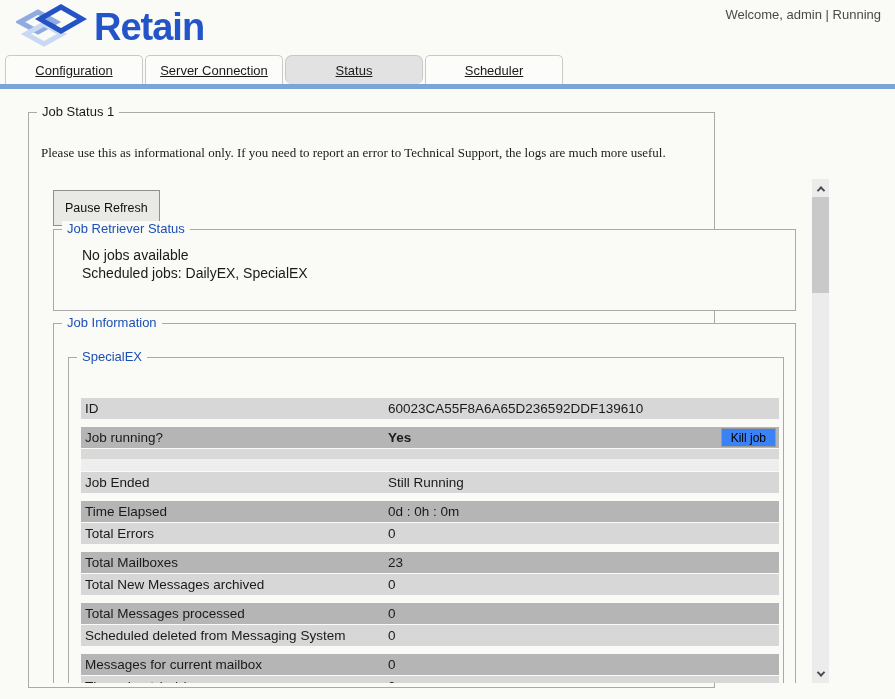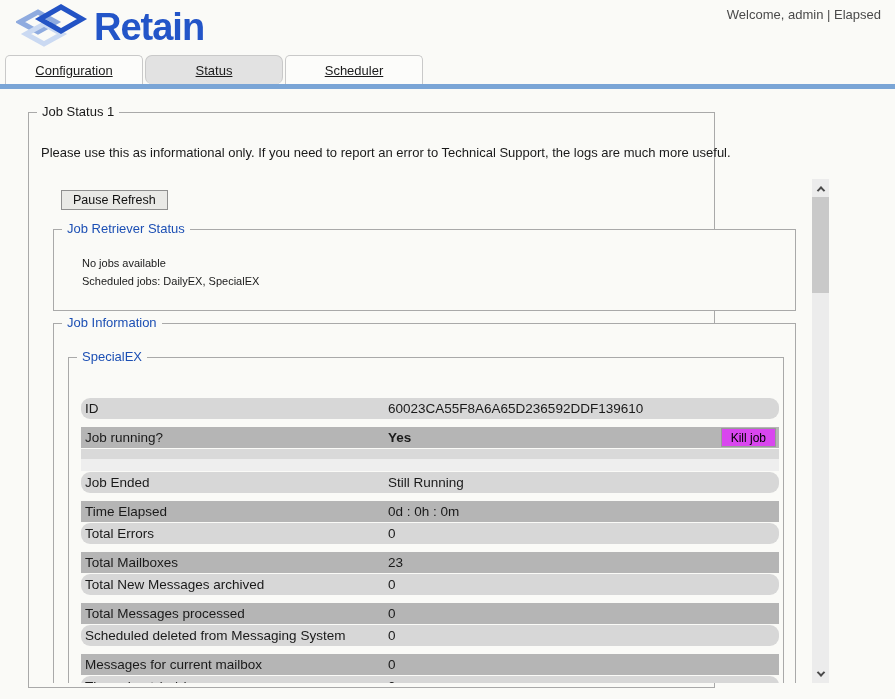--- a/index.html
+++ b/index.html
@@ -22,48 +22,48 @@
   .tab.active { background:#e2e2e2;border-radius:7px; }
   .tab-underline { height:5px; background:#7aa5d6; }
 
   
   .fs { position:absolute; border:1px solid #a9a9a9; background:#fafaf7; }
   .fs-legend { position:absolute; top:-9px; left:8px; background:#fafaf7; padding:0 5px;
                font-size:13px; white-space:nowrap; }
   .fs-legend.blue { color:#1c4fb4; font-weight:normal; }
 
   #job-status-fieldset { left:28px; top:112px; width:687px; height:576px; }
-  .info-text { position:absolute; left:12px; top:32px; font-size:13px; color:#1a1a1a; white-space:nowrap; }
+  .info-text { position:absolute; left:12px; top:32px; font-size:13px; color:#1a1a1a; white-space:nowrap;font-family:Liberation Serif, serif; }
 
   
   .scroll-region { position:absolute; left:12px; top:66px; width:788px; height:504px; overflow:hidden; }
   .scroll-content { position:absolute; left:0; top:0; width:771px; height:504px; overflow:hidden; }
 
   .btn { font-family:"Liberation Sans", sans-serif; background:#e9e9e6; border:1px solid #8f8f8f;
          font-size:12.5px; color:#111; cursor:pointer; }
-  #pause-btn { position:absolute; left:12px; top:11px; padding:2px 11px;margin-left:8px; }
+  #pause-btn { position:absolute; left:12px; top:11px; padding:10px 11px; }
 
   #retriever-fieldset { left:12px; top:50px; width:743px; height:82px; }
-  .retriever-lines { position:absolute; left:28px; top:24px; font-size:11px; line-height:18px; }
+  .retriever-lines { position:absolute; left:28px; top:16px; font-size:14px; line-height:18px; }
 
   #jobinfo-fieldset { left:12px; top:144px; width:743px; height:600px; }
   #specialex-fieldset { left:14px; top:33px; width:716px; height:560px; }
 
   
   .job-table { position:absolute; left:12px; top:40px; width:698px; }
   .row { position:relative; height:21px; margin-bottom:1px; font-size:13.5px; line-height:21px; }
-  .row.light { background:#d7d7d7;border-radius:9px; }
+  .row.light { background:#d7d7d7; }
   .row.dark  { background:#b5b5b5;margin-top:8px; }
   .row.spacer { height:22px; margin-bottom:1px;
                 background:linear-gradient(to bottom,#d9d9d9 0%,#d9d9d9 45%,#eeeeee 45%,#eeeeee 100%); }
   .cell-label { position:absolute; left:4px; top:0; white-space:nowrap; }
   .cell-value { position:absolute; left:307px; top:0; white-space:nowrap; }
   .cell-value.bold { font-weight:bold; }
   .kill-btn { position:absolute; right:3px; top:1px; height:19px; padding:0 9px;
-              background:#d946ef; border:1px solid #999; font-size:12px;
+              background:#3b82f6; border:1px solid #999; font-size:12px;
               font-family:"Liberation Sans", sans-serif; cursor:pointer; }
 
   
   .scrollbar { position:absolute; top:0; right:0; width:17px; height:504px; background:#ececec; }
   .sb-btn { position:absolute; left:0; width:17px; height:17px; display:flex;
             align-items:center; justify-content:center; }
   .sb-btn.up { top:1px; } .sb-btn.down { bottom:1px; }
   .chev { width:6px; height:6px; border-left:2px solid #4a4a4a; border-top:2px solid #4a4a4a; }
   .chev.up { transform:rotate(45deg) translate(1px,1px); }
   .chev.down { transform:rotate(225deg) translate(1px,1px); }
@@ -78,26 +78,27 @@
     <span>
       <svg width="76" height="46" viewBox="0 0 76 46" aria-hidden="true">
         <path d="M 4 20 L 22 10 L 40 20 L 22 30 Z" fill="none" stroke="#8fabdf" stroke-width="5"></path>
         <path d="M 10 32 L 28 22 L 46 32 L 28 42 Z" fill="none" stroke="#cad9f2" stroke-width="5"></path>
         <path d="M 24 17 L 45 5 L 66 17 L 45 29 Z" fill="none" stroke="#2353c5" stroke-width="5"></path>
       </svg>
     </span>
     <span class="logo-text">Retain</span>
   </div>
   <div class="welcome">
-    <span>Welcome, admin</span><span> | </span><span>Elapsed</span>
+    <span>Welcome, admin</span><span> | </span><span>Running</span>
   </div>
 
   <div class="tabbar">
     <div class="tabs">
       <div class="tab">Configuration</div>
+      <div class="tab">Server Connection</div>
       <div class="tab active">Status</div>
       <div class="tab">Scheduler</div>
     </div>
     <div class="tab-underline"></div>
   </div>
 
   <div class="fs" id="job-status-fieldset">
     <span class="fs-legend">Job Status 1</span>
     <div class="info-text">Please use this as informational only. If you need to report an error to Technical Support, the logs are much more useful.</div>
 

